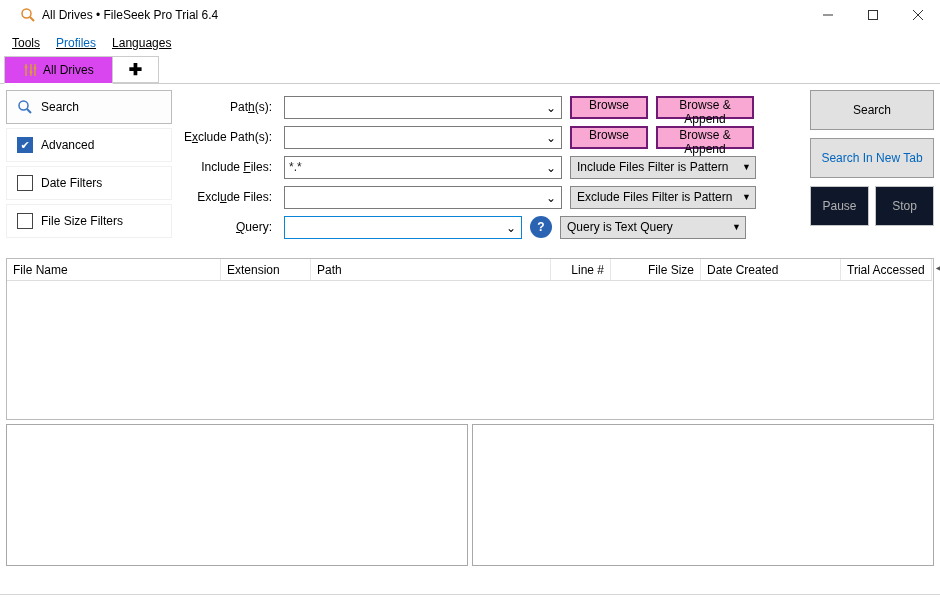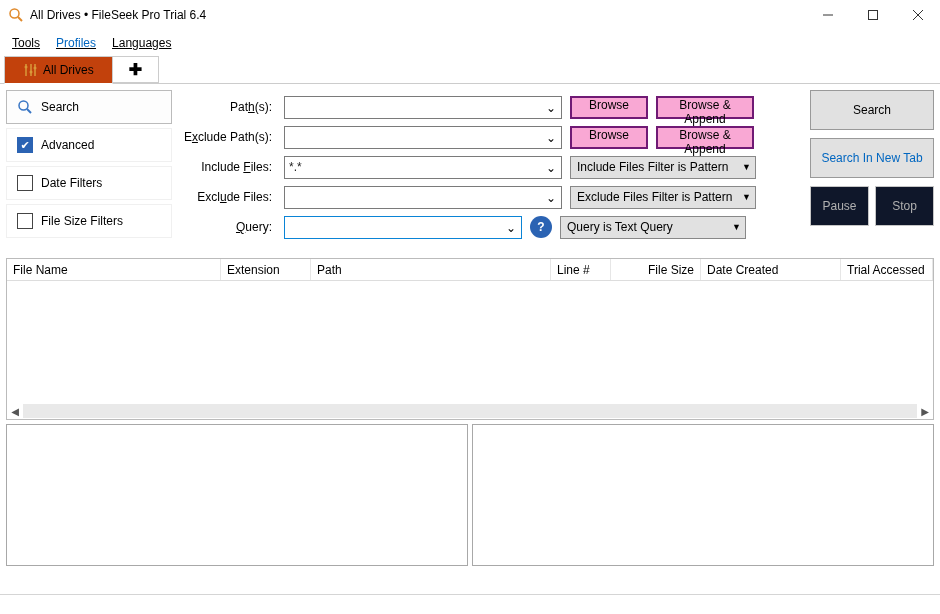--- a/index.html
+++ b/index.html
@@ -1,32 +1,32 @@
 <!DOCTYPE html>
 <html><head>
 <meta charset="utf-8">
 <style>
 * { box-sizing: border-box; margin: 0; padding: 0; font-family: "Segoe UI", Tahoma, sans-serif; font-size: 12px; }
 html, body { width: 940px; height: 614px; background: #fff; overflow: hidden; }
 
 
-.titlebar { height: 30px; display: flex; align-items: center; padding-left: 8px; }
+.titlebar { height: 30px; display: flex; align-items: center; padding-left: 20px; }
 .titlebar .app-icon { width: 16px; height: 16px; margin-right: 6px; }
 .titlebar .title { flex: 1; color: #000; font-size: 12px; }
 .titlebar .win-btn { width: 45px; height: 30px; display: flex; align-items: center; justify-content: center; }
 .titlebar .win-btn svg { stroke:#333; }
 
 
 .menubar { height: 20px; display: flex; align-items: flex-end; padding-left: 12px; gap: 16px; text-decoration: underline; }
 .menubar .menu { color: #000; font-size: 12px; cursor: default; }
 .menubar .menu.hot { color: #0066c0; }
 
 
 .tabstrip { height: 28px; display: flex; align-items: flex-end; margin-top: 6px; border-bottom: 1px solid #ccc; }
-.tab { height: 28px; border: 1px solid #ccc; border-bottom: 1px solid #fff; background: #c2410c; display: flex; align-items: center; padding: 0 18px; position: relative; top: 1px; margin-left: 4px; gap: 6px; }
+.tab { height: 28px; border: 1px solid #ccc; border-bottom: 1px solid #fff; background: #d946ef; display: flex; align-items: center; padding: 0 18px; position: relative; top: 1px; margin-left: 4px; gap: 6px; }
 .tab .sliders { width:14px; height:14px; }
 .tab.add { padding: 0 16px; border-left: none; margin-left: 0; border-bottom:1px solid #ccc; background:#fff; top:0; height:27px;}
 .tab.add .plus { font-size: 16px; font-weight: bold; line-height: 1; }
 
 
 .workarea { display: flex; }
 .sidebar { width: 172px; padding: 6px 0 0 6px; }
 .side-item { height: 34px; border: 1px solid #f0f0f0; background: #fff; display: flex; align-items: center; gap: 8px; padding-left: 10px; margin-bottom: 4px; cursor: default; }
 .side-item.search { border-color: #bbb; background: #fdfdfd; }
 .side-item .chk { width: 16px; height: 16px; border: 1px solid #444; display:inline-block; }
@@ -47,21 +47,21 @@
 .type-combo .drop { position:absolute; right:4px; font-size:9px; }
 .help { width:22px; height:22px; border-radius:50%; background:#2b63b3; color:#fff; display:flex; align-items:center; justify-content:center; font-weight:bold; font-size:14px; }
 
 .right-buttons { width: 130px; padding: 6px 6px 0 0; display:flex; flex-direction:column; gap:8px; }
 .big-btn { height:40px; border:1px solid #999; background:#e1e1e1; display:flex; align-items:center; justify-content:center; cursor:default; text-align:center; }
 .big-btn.blue { color:#0066c0; }
 .half-row { display:flex; gap:6px; }
 .half-btn { flex:1; height:40px; border:1px solid #c6c6c6; background:#0f172a; color:#b0b0b0; display:flex; align-items:center; justify-content:center; }
 
 
-.results { margin: 6px 6px 0 6px; border:1px solid #bbb; height:162px; display:flex; flex-direction:column; }
+.results { margin: 6px 6px 0 6px; border:1px solid #bbb; height:162px; display:flex; flex-direction:row; }
 .cols { display:flex; height:22px; border-bottom:1px solid #ddd; }
 .col { border-right:1px solid #e6e6e6; padding:4px 6px; font-size:12px; overflow:hidden; white-space:nowrap; }
 .results-body { flex:1; }
 .hscroll { height:16px; display:flex; align-items:center; }
 .hscroll .arrow { width:16px; height:16px; display:flex; align-items:center; justify-content:center; font-size:10px; color:#555; }
 .hscroll .track { flex:1; background:#e9e9e9; height:14px; }
 
 .bottom-panes { display:flex; margin:4px 6px 0 6px; gap:4px; height:142px; }
 .pane { flex:1; border:1px solid #a8a8a8; }
 .statusbar { position:absolute; bottom:0; left:0; right:0; height:20px; border-top:1px solid #d5d5d5; background:#fff; }
@@ -204,21 +204,21 @@
       <div class="half-btn">Stop</div>
     </div>
   </div>
 </div>
 
 <div class="results">
   <div class="cols">
     <div class="col" style="width:214px">File Name</div>
     <div class="col" style="width:90px">Extension</div>
     <div class="col" style="width:240px">Path</div>
-    <div class="col" style="width:60px;text-align:left">Line #</div>
+    <div class="col" style="width:60px;text-align:right">Line #</div>
     <div class="col" style="width:90px;text-align:right">File Size</div>
     <div class="col" style="width:140px">Date Created</div>
     <div class="col" style="flex:1">Trial Accessed</div>
   </div>
   <div class="results-body"></div>
   <div class="hscroll">
     <span class="arrow">◀</span>
     <div class="track"></div>
     <span class="arrow">▶</span>
   </div>

